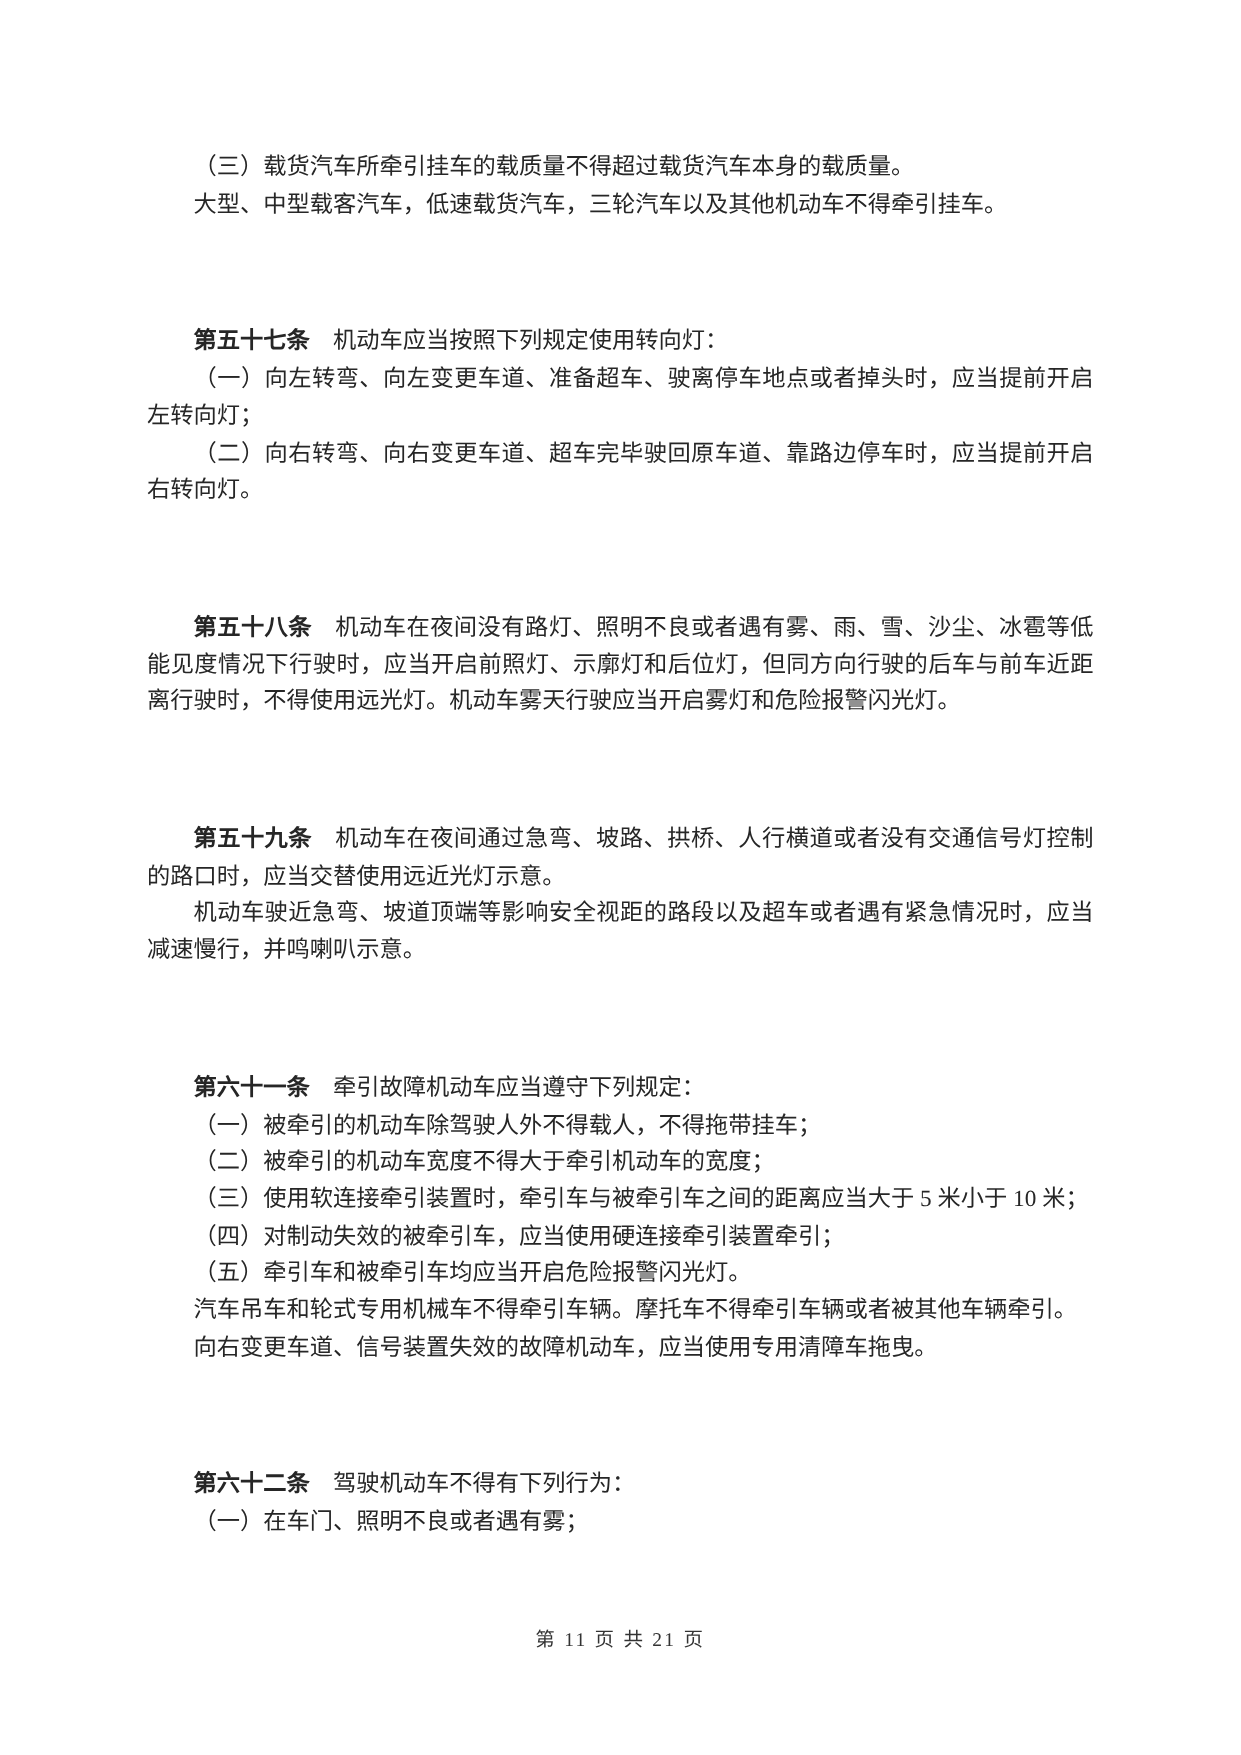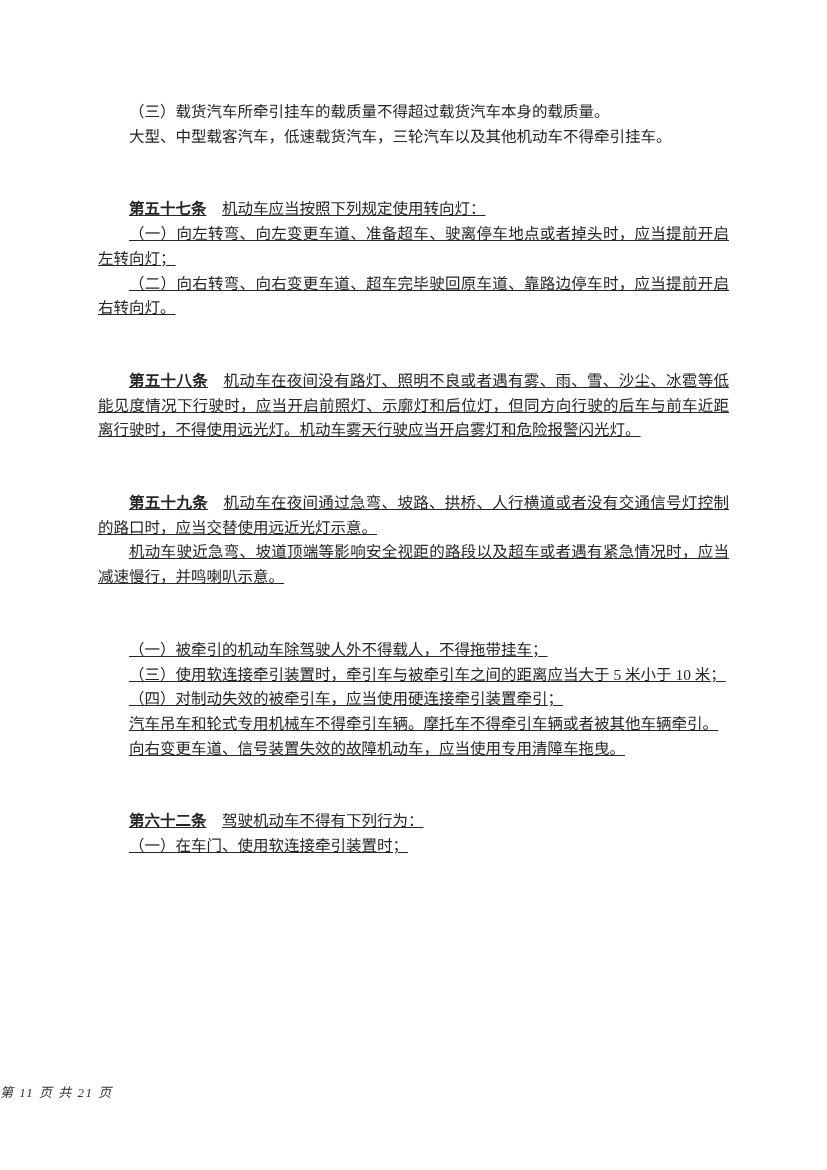--- a/index.html
+++ b/index.html
@@ -17,43 +17,42 @@
     font-family: "Liberation Serif", "DejaVu Serif", serif;
     overflow: hidden;
   }
   .content {
     position: absolute;
     left: 98px;
     top: 100px;
     width: 631px;
   }
   .section { margin: 0; }
-  .section + .section { margin-top: 48px; text-decoration: underline; }
+  .section + .section { margin-top: 67px; }
   .para {
     margin: 0;
     font-size: 15.5px;
     line-height: 24.7px;
     text-align: justify;
     text-indent: 2em;
     word-break: break-all;
   }
   .art-num {
     font-weight: bold;
     margin-right: 1em;
   }
   .footer {
     position: absolute;
     left: 0;
     right: 0;
     top: 1082px;
-    text-align: left;
+    text-align: center;
     font-size: 13px;
     letter-spacing: 1.5px;
     color: var(--footer-color, #333333);
-    font-style: italic;
   }
 </style>
 </head>
 <body>
 
 <div class="page" style="--page-bg: #ffffff; --text-color: #262626; --footer-color: #333333;">
   <main class="content" id="doc-root">
       <section class="section">
         <p class="para"><span>（三）载货汽车所牵引挂车的载质量不得超过载货汽车本身的载质量。</span></p>
         <p class="para"><span>大型、中型载客汽车，低速载货汽车，三轮汽车以及其他机动车不得牵引挂车。</span></p>
@@ -64,27 +63,30 @@
         <p class="para"><span>（二）向右转弯、向右变更车道、超车完毕驶回原车道、靠路边停车时，应当提前开启右转向灯。</span></p>
       </section>
       <section class="section">
         <p class="para"><b class="art-num">第五十八条</b><span>机动车在夜间没有路灯、照明不良或者遇有雾、雨、雪、沙尘、冰雹等低能见度情况下行驶时，应当开启前照灯、示廓灯和后位灯，但同方向行驶的后车与前车近距离行驶时，不得使用远光灯。机动车雾天行驶应当开启雾灯和危险报警闪光灯。</span></p>
       </section>
       <section class="section">
         <p class="para"><b class="art-num">第五十九条</b><span>机动车在夜间通过急弯、坡路、拱桥、人行横道或者没有交通信号灯控制的路口时，应当交替使用远近光灯示意。</span></p>
         <p class="para"><span>机动车驶近急弯、坡道顶端等影响安全视距的路段以及超车或者遇有紧急情况时，应当减速慢行，并鸣喇叭示意。</span></p>
       </section>
       <section class="section">
+        <p class="para"><b class="art-num">第六十一条</b><span>牵引故障机动车应当遵守下列规定：</span></p>
         <p class="para"><span>（一）被牵引的机动车除驾驶人外不得载人，不得拖带挂车；</span></p>
+        <p class="para"><span>（二）被牵引的机动车宽度不得大于牵引机动车的宽度；</span></p>
         <p class="para"><span>（三）使用软连接牵引装置时，牵引车与被牵引车之间的距离应当大于 5 米小于 10 米；</span></p>
         <p class="para"><span>（四）对制动失效的被牵引车，应当使用硬连接牵引装置牵引；</span></p>
+        <p class="para"><span>（五）牵引车和被牵引车均应当开启危险报警闪光灯。</span></p>
         <p class="para"><span>汽车吊车和轮式专用机械车不得牵引车辆。摩托车不得牵引车辆或者被其他车辆牵引。</span></p>
         <p class="para"><span>向右变更车道、信号装置失效的故障机动车，应当使用专用清障车拖曳。</span></p>
       </section>
       <section class="section">
         <p class="para"><b class="art-num">第六十二条</b><span>驾驶机动车不得有下列行为：</span></p>
-        <p class="para"><span>（一）在车门、使用软连接牵引装置时；</span></p>
+        <p class="para"><span>（一）在车门、照明不良或者遇有雾；</span></p>
       </section>
     </main>
   <div class="footer">
     <span>第 11 页 共 21 页</span>
   </div>
 </div>
 
 </body></html>

